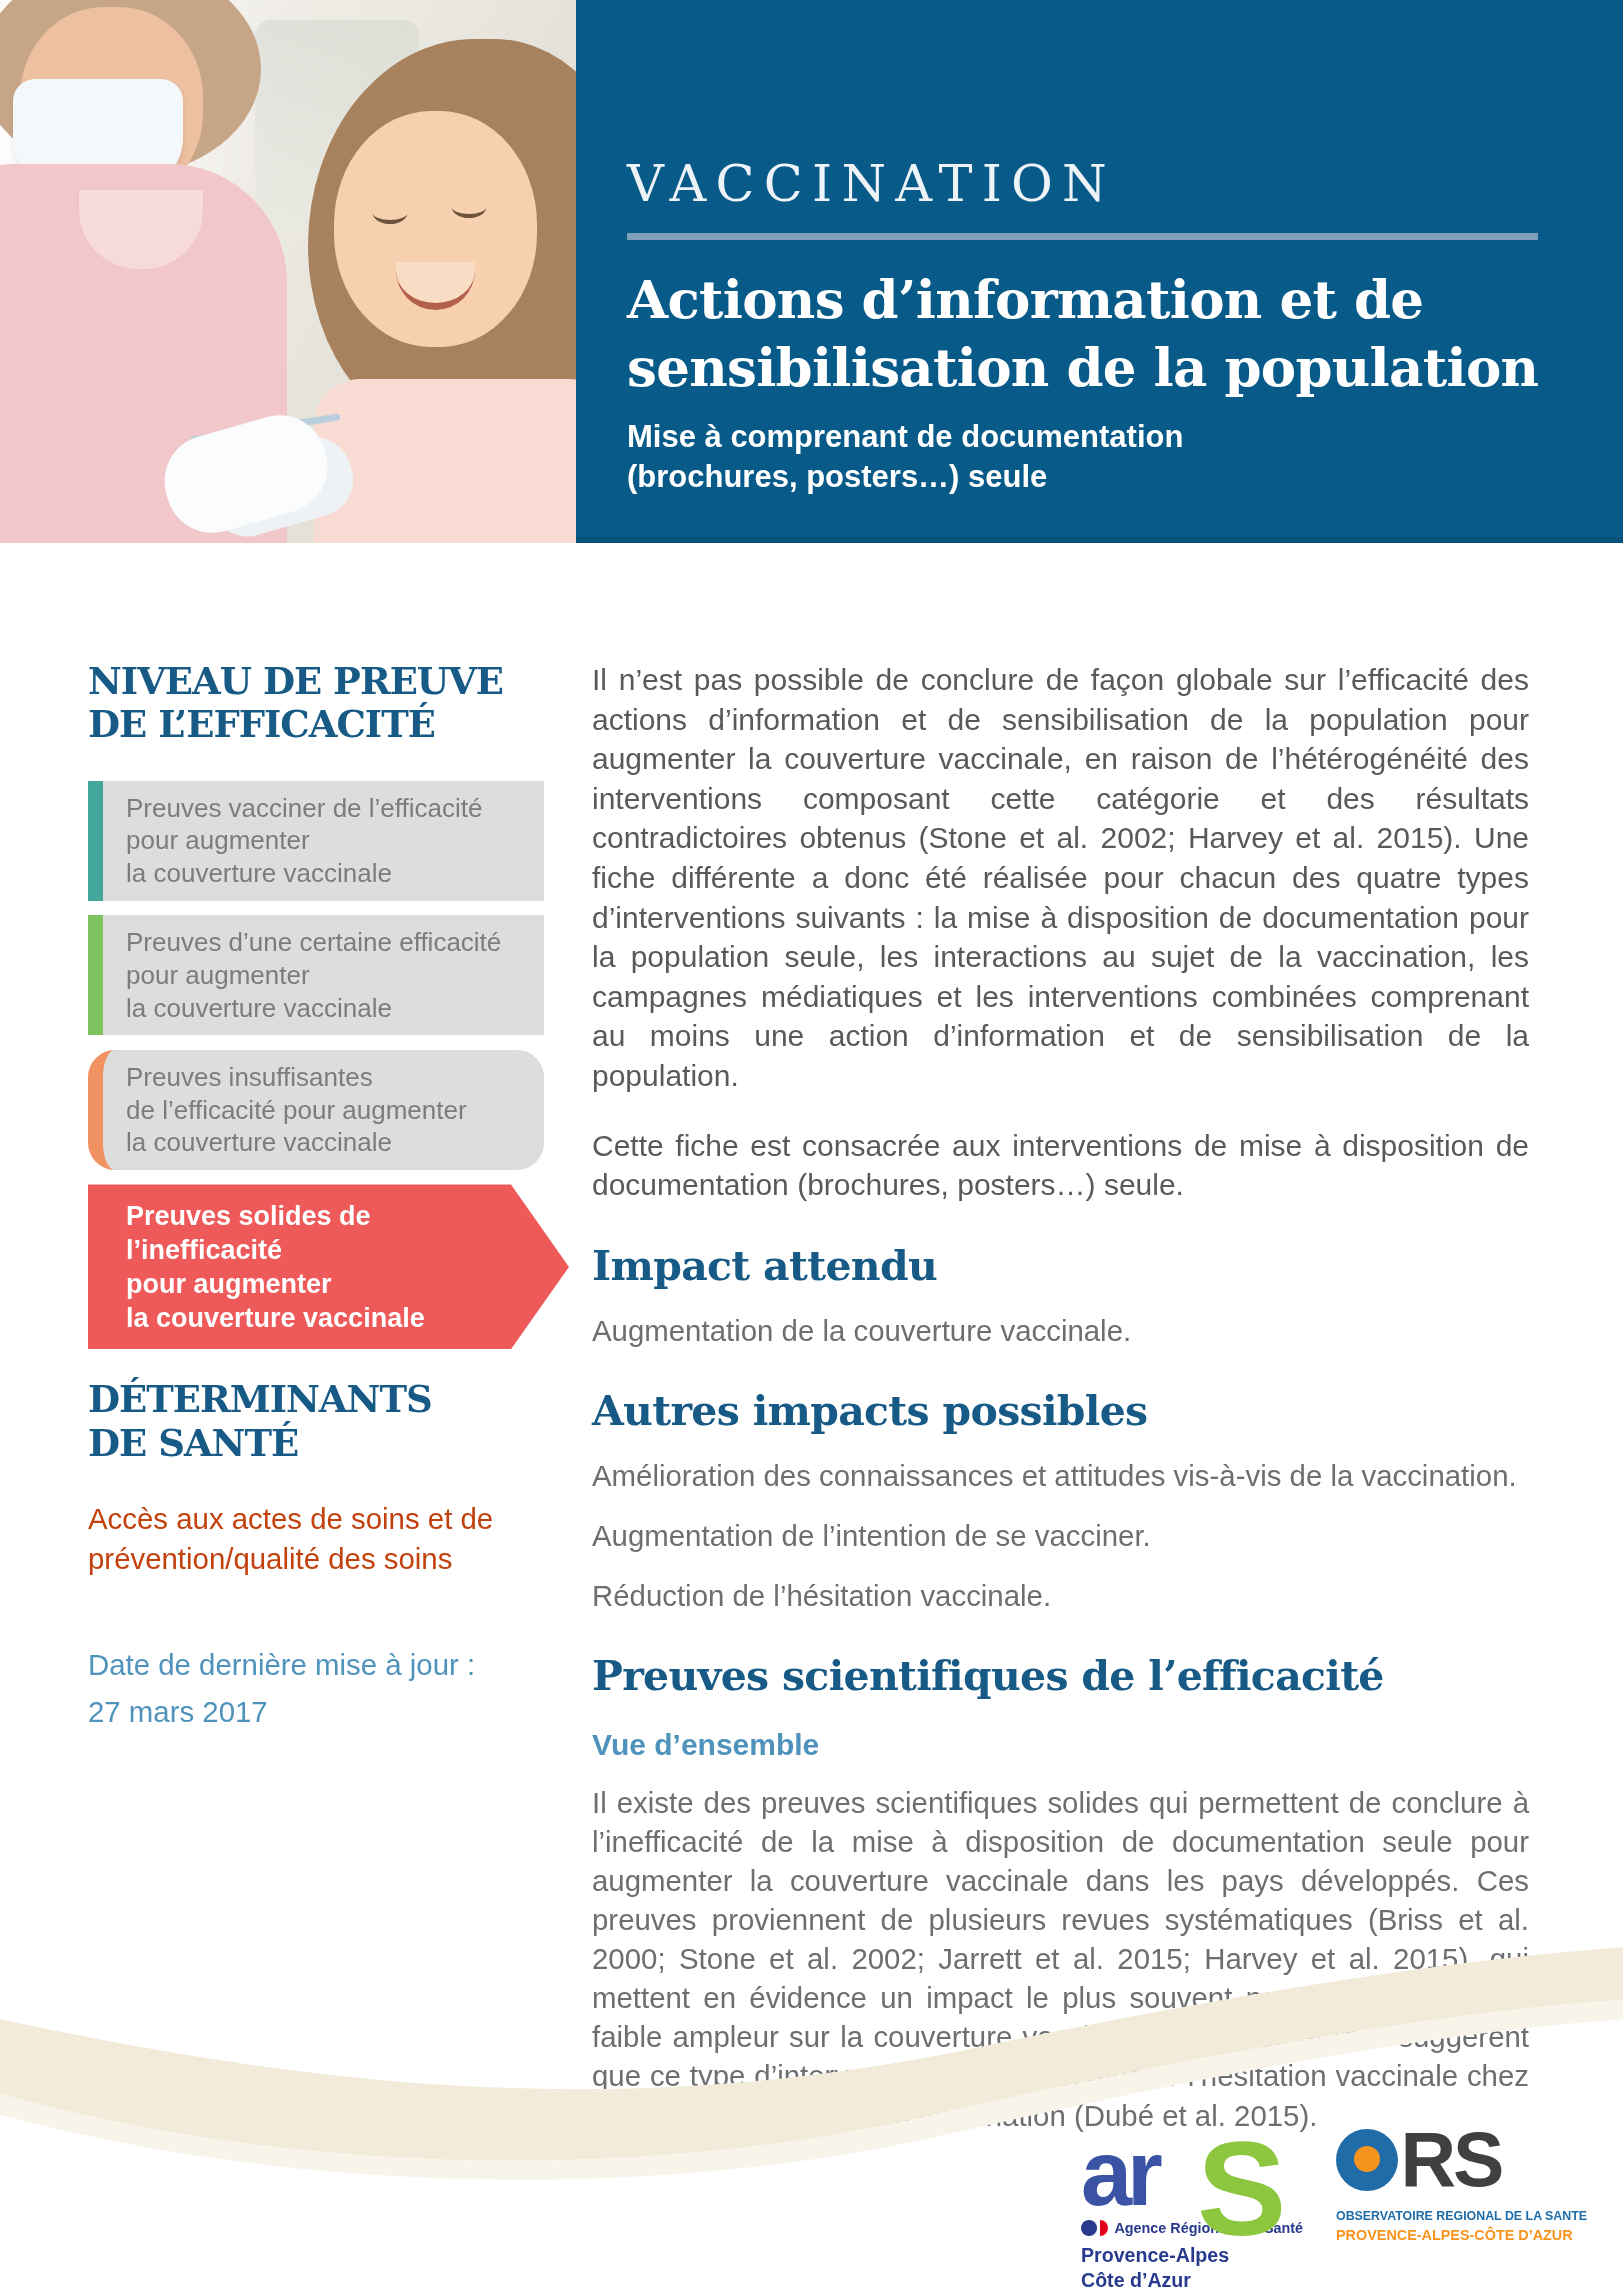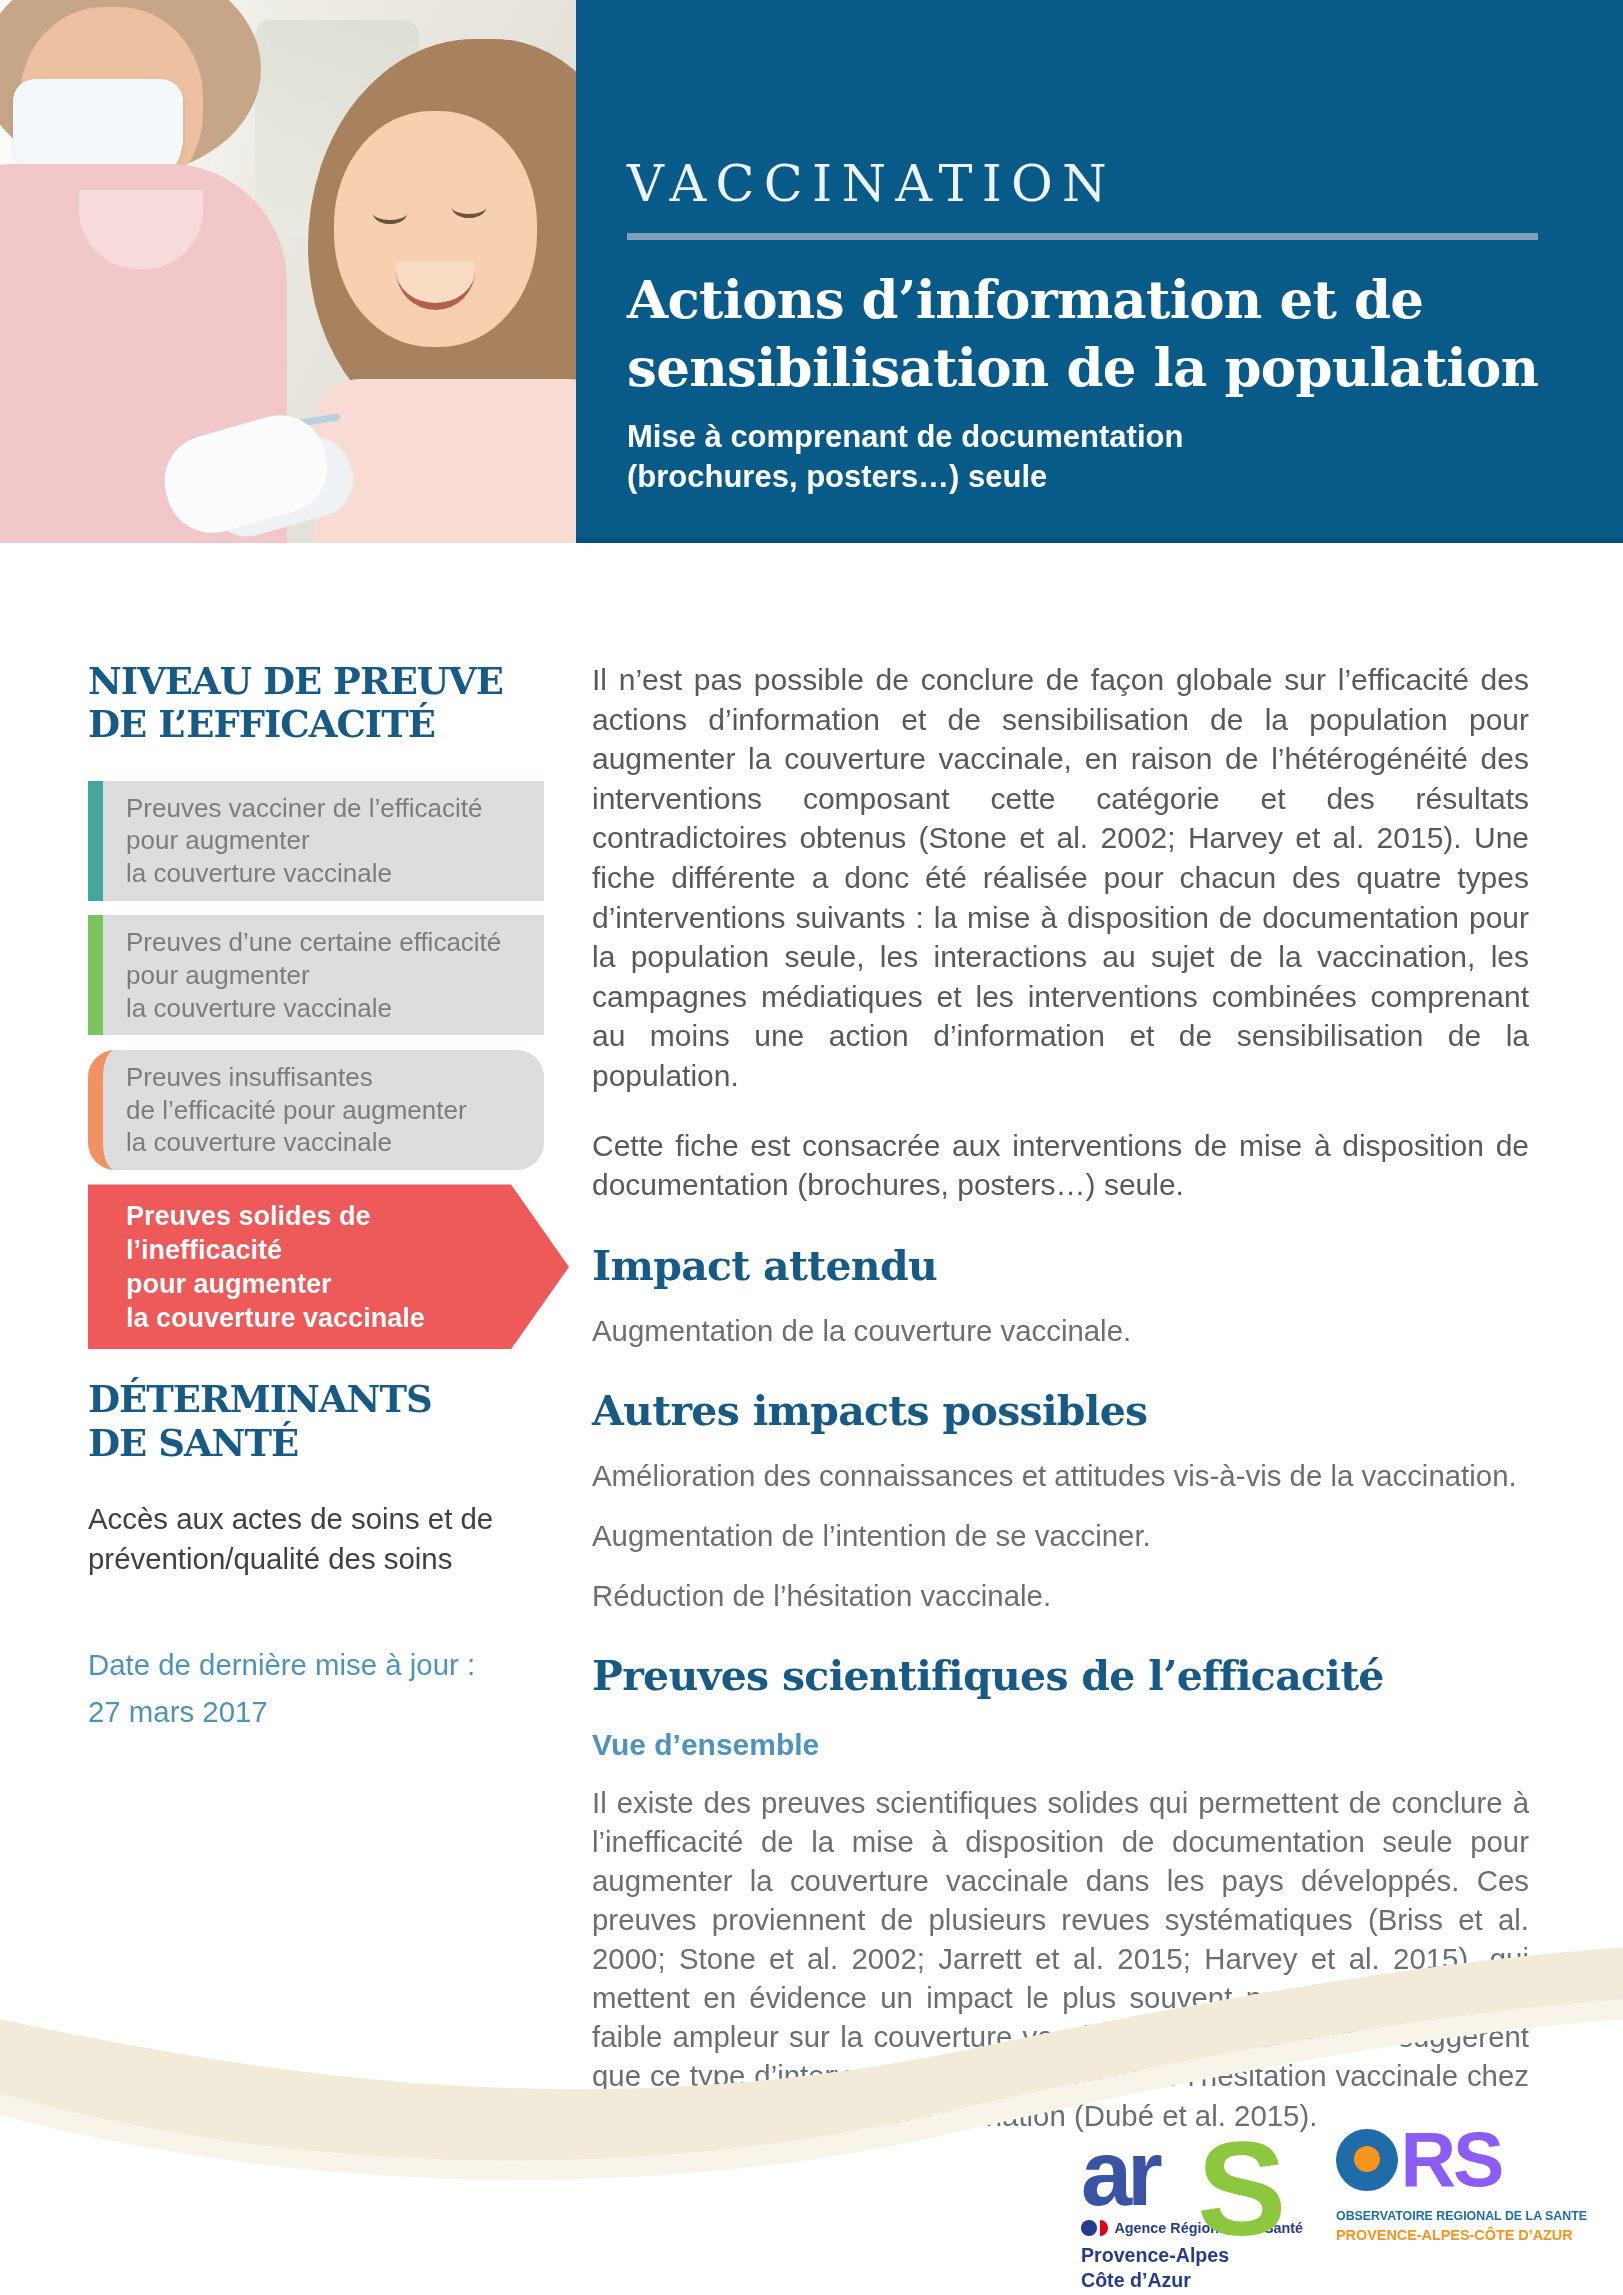--- a/index.html
+++ b/index.html
@@ -57,21 +57,21 @@
                 color:#175a86;white-space:pre-line;letter-spacing:-1px;}
   .evidence-list{margin-top:34px;}
   .evidence{box-sizing:border-box;width:456px;background:#dcdedd;border-left:15px solid #888888;
             padding:11px 14.4px 11px 23px;margin-bottom:14.4px;font-size:26px;line-height:1.26;
             color:#7b7c7e;white-space:pre-line;}
   .evidence.active{width:481px;border-left:none;background:#ee5a5a;color:#ffffff;font-weight:700;
             font-size:27px;padding:14.4px 72px 14.4px 38px;margin-top:13px;margin-bottom:0;
             clip-path:polygon(0 0,calc(100% - 58px) 0,100% 50%,calc(100% - 58px) 100%,0 100%);}
   .determinants-heading{margin-top:29px;font-family:"DejaVu Serif",serif;font-weight:700;font-size:37px;
             line-height:1.17;color:#175a86;white-space:pre-line;letter-spacing:-1px;}
-  .determinants-text{margin-top:34px;width:419px;font-size:29.4px;line-height:1.35;color:#404040;}
+  .determinants-text{margin-top:34px;width:419px;font-size:29.4px;line-height:1.35;color:#c2410c;}
   .updated{margin-top:63px;font-size:29.4px;line-height:1.6;color:#4f93bc;}
 
   
   .main{position:absolute;left:592px;top:660px;width:937px;}
   .lead{margin:0;font-weight:400;color:#58595b;font-size:30px;line-height:1.32;text-align:justify;}
   .lead.second{margin-top:30px;}
   .section-heading{margin:37px 0 0;font-family:"DejaVu Serif",serif;font-weight:700;font-size:41px;
           color:#175a86;letter-spacing:-0.7px;}
   .body-text{margin:21px 0 0;font-size:29.4px;line-height:1.33;color:#6d6e70;}
   .justify{text-align:justify;}
@@ -89,21 +89,21 @@
   .flag-dot{width:15.7px;height:15.7px;border-radius:50%;background:#273a8e;flex:0 0 auto;}
   .flag-crescent{width:8.5px;height:15.7px;border-radius:0 15.7px 15.7px 0;background:#e1001a;margin-left:-2.6px;flex:0 0 auto;}
   .ars-tagline-text{font-size:14.4px;font-weight:700;color:#273a8e;white-space:nowrap;}
   .ars-region{margin-top:6.5px;font-size:19.6px;font-weight:700;line-height:1.3;color:#273a8e;white-space:pre-line;}
 
   .ors{position:absolute;left:1336px;top:2121px;width:209px;}
   .ors-word{display:flex;align-items:center;}
   .ors-o{position:relative;width:62px;height:62px;border-radius:50%;background:#1f6ca8;flex:0 0 auto;}
   .ors-o::after{content:"";position:absolute;left:17.7px;top:17.7px;width:26px;height:26px;border-radius:50%;
           background:#f7941d;}
-  .ors-rs{margin-left:2.6px;font-size:77px;line-height:1;font-weight:700;color:#8b5cf6;letter-spacing:-3.3px;}
+  .ors-rs{margin-left:2.6px;font-size:77px;line-height:1;font-weight:700;color:#404040;letter-spacing:-3.3px;}
   .ors-line1{margin-top:10.5px;font-size:12.4px;font-weight:700;color:#1f6ca8;white-space:nowrap;}
   .ors-line2{margin-top:4.6px;font-size:14.4px;font-weight:700;color:#f7941d;white-space:nowrap;}
 </style>
 </head>
 <body>
 
 <div class="page">
 
   <div class="photo">
     <div class="window-light"></div>

